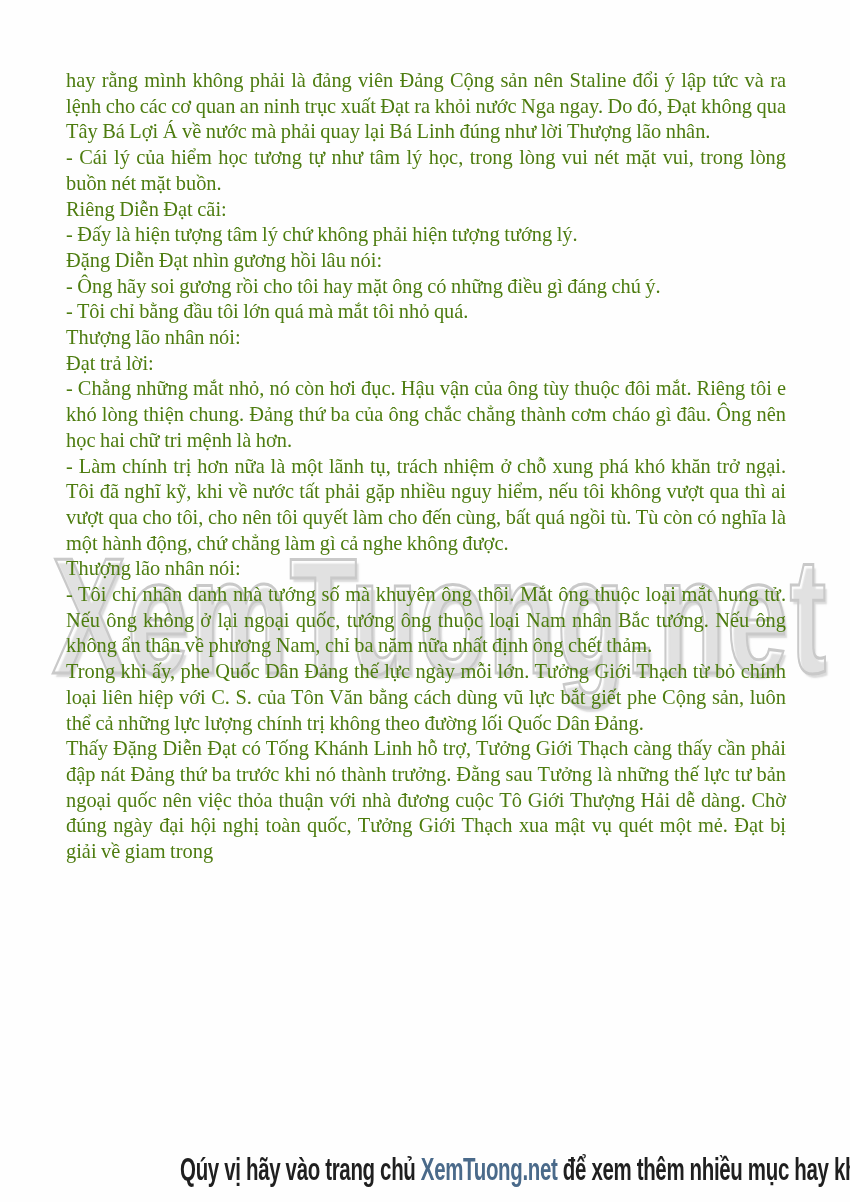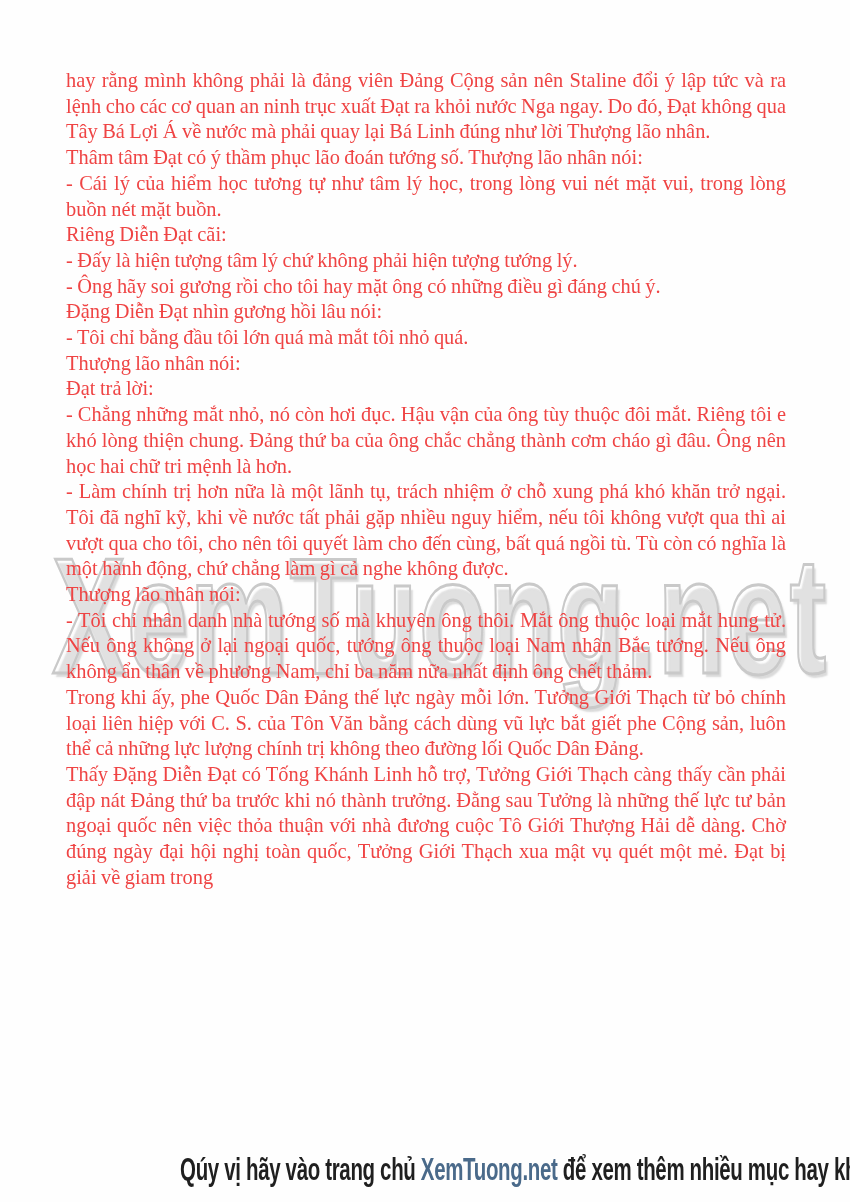--- a/index.html
+++ b/index.html
@@ -70,28 +70,27 @@
   }
   .footer-link { text-decoration: none; }
 </style>
 </head>
 <body>
 
 <div class="page">
 
   <div class="watermark">XemTuong.net</div>
 
-  <div class="text-column" style="color: #ef4444;">
+  <div class="text-column" style="color: #4d7c0f;">
       <div class="para">hay rằng mình không phải là đảng viên Đảng Cộng sản nên Staline đổi ý lập tức và ra lệnh cho các cơ quan an ninh trục xuất Đạt ra khỏi nước Nga ngay. Do đó, Đạt không qua Tây Bá Lợi Á về nước mà phải quay lại Bá Linh đúng như lời Thượng lão nhân.</div>
-      <div class="para">Thâm tâm Đạt có ý thầm phục lão đoán tướng số. Thượng lão nhân nói:</div>
       <div class="para">- Cái lý của hiểm học tương tự như tâm lý học, trong lòng vui nét mặt vui, trong lòng buồn nét mặt buồn.</div>
       <div class="para">Riêng Diễn Đạt cãi:</div>
       <div class="para">- Đấy là hiện tượng tâm lý chứ không phải hiện tượng tướng lý.</div>
+      <div class="para">Đặng Diễn Đạt nhìn gương hồi lâu nói:</div>
       <div class="para">- Ông hãy soi gương rồi cho tôi hay mặt ông có những điều gì đáng chú ý.</div>
-      <div class="para">Đặng Diễn Đạt nhìn gương hồi lâu nói:</div>
       <div class="para">- Tôi chỉ bằng đầu tôi lớn quá mà mắt tôi nhỏ quá.</div>
       <div class="para">Thượng lão nhân nói:</div>
       <div class="para">Đạt trả lời:</div>
       <div class="para">- Chẳng những mắt nhỏ, nó còn hơi đục. Hậu vận của ông tùy thuộc đôi mắt. Riêng tôi e khó lòng thiện chung. Đảng thứ ba của ông chắc chẳng thành cơm cháo gì đâu. Ông nên học hai chữ tri mệnh là hơn.</div>
       <div class="para">- Làm chính trị hơn nữa là một lãnh tụ, trách nhiệm ở chỗ xung phá khó khăn trở ngại. Tôi đã nghĩ kỹ, khi về nước tất phải gặp nhiều nguy hiểm, nếu tôi không vượt qua thì ai vượt qua cho tôi, cho nên tôi quyết làm cho đến cùng, bất quá ngồi tù. Tù còn có nghĩa là một hành động, chứ chẳng làm gì cả nghe không được.</div>
       <div class="para">Thượng lão nhân nói:</div>
       <div class="para">- Tôi chỉ nhân danh nhà tướng số mà khuyên ông thôi. Mắt ông thuộc loại mắt hung tử. Nếu ông không ở lại ngoại quốc, tướng ông thuộc loại Nam nhân Bắc tướng. Nếu ông không ẩn thân về phương Nam, chỉ ba năm nữa nhất định ông chết thảm.</div>
       <div class="para">Trong khi ấy, phe Quốc Dân Đảng thế lực ngày mỗi lớn. Tưởng Giới Thạch từ bỏ chính loại liên hiệp với C. S. của Tôn Văn bằng cách dùng vũ lực bắt giết phe Cộng sản, luôn thể cả những lực lượng chính trị không theo đường lối Quốc Dân Đảng.</div>
       <div class="para">Thấy Đặng Diễn Đạt có Tống Khánh Linh hỗ trợ, Tưởng Giới Thạch càng thấy cần phải đập nát Đảng thứ ba trước khi nó thành trưởng. Đằng sau Tưởng là những thế lực tư bản ngoại quốc nên việc thỏa thuận với nhà đương cuộc Tô Giới Thượng Hải dễ dàng. Chờ đúng ngày đại hội nghị toàn quốc, Tưởng Giới Thạch xua mật vụ quét một mẻ. Đạt bị giải về giam trong</div>
     </div>

